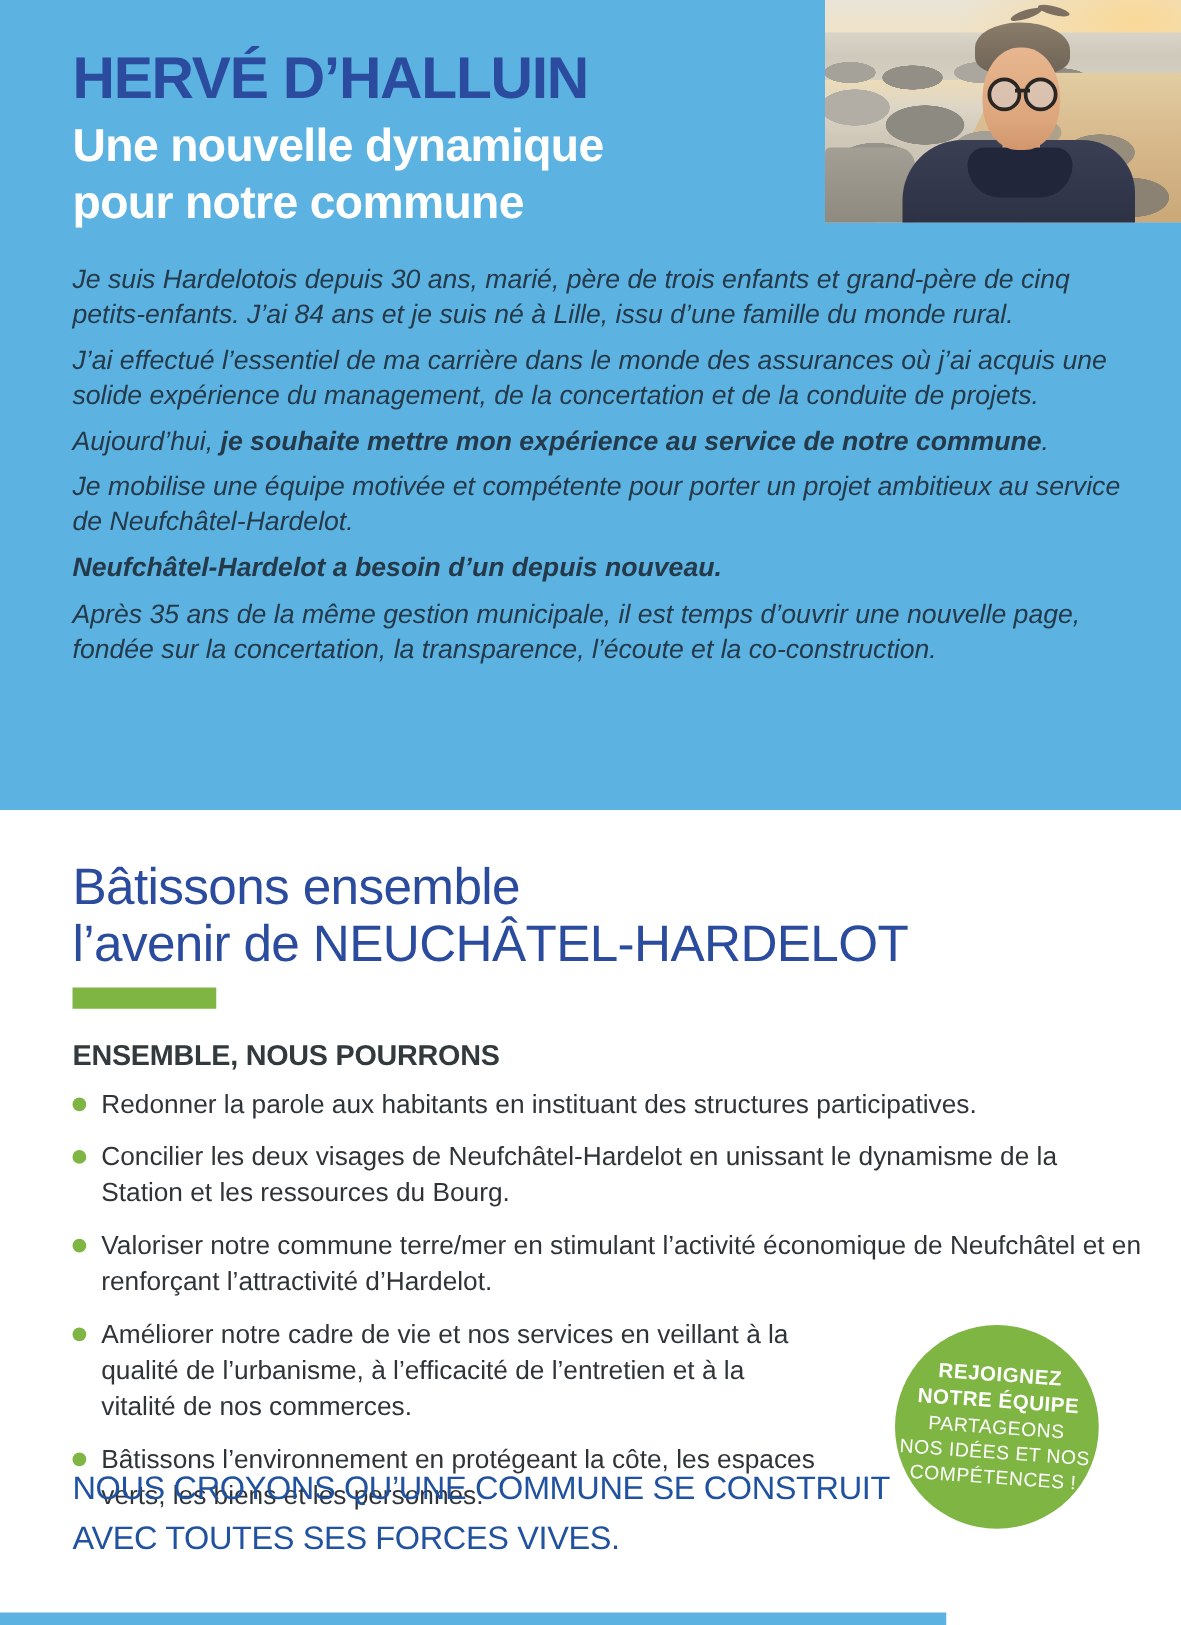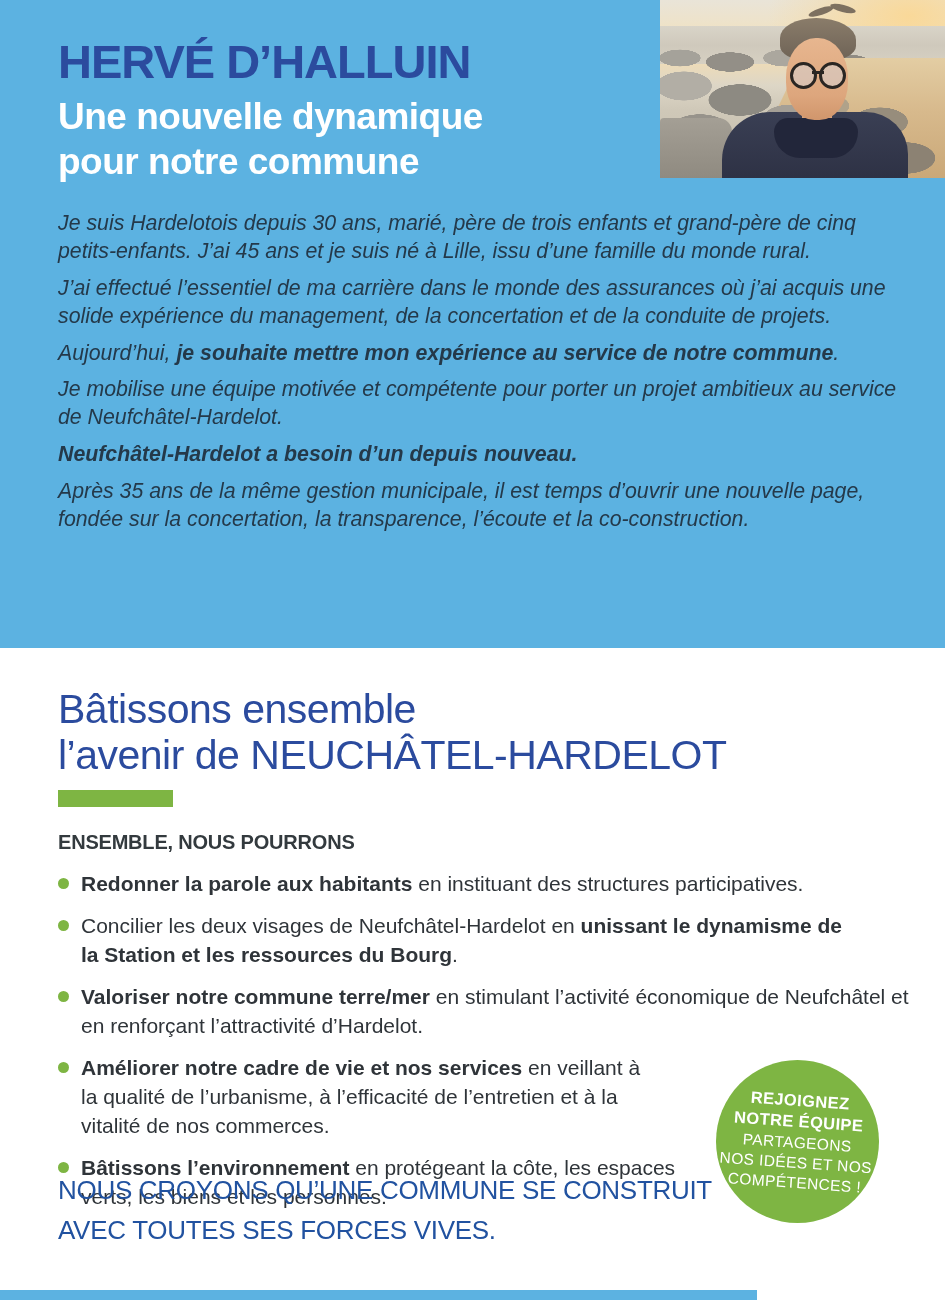--- a/index.html
+++ b/index.html
@@ -66,31 +66,31 @@
   .lens{position:absolute;top:0;width:21px;height:21px;border:3px solid #2a2623;
         border-radius:50%;background:rgba(210,220,230,.45);}
   .lens.l{left:0;} .lens.r{right:0;}
   .bridge{position:absolute;left:22px;top:9px;width:12px;height:3px;background:#2a2623;}
 
   
   .main{position:absolute;left:0;top:648px;width:945px;height:652px;background:#ffffff;}
   .main-heading{position:absolute;left:58px;top:38px;font-size:41px;font-weight:400;
                 color:#2b4b9e;line-height:1.13;letter-spacing:-0.5px;}
   .green-bar{position:absolute;left:58px;top:142px;width:115px;height:17px;background:#7eb543;}
-  .subheading{position:absolute;left:58px;top:183px;font-size:20px;font-weight:700;
+  .subheading{position:absolute;left:58px;top:183px;font-size:23px;font-weight:700;
               color:#333a3e;letter-spacing:-0.2px;}
   .bullets{position:absolute;left:58px;top:222px;width:870px;margin:0;padding:0;list-style:none;
            font-size:21px;line-height:1.38;color:#2f3439;}
   .bullets li{position:relative;padding-left:23px;margin-bottom:13px;max-width:862px;}
   .bullets li:nth-child(2){max-width:780px;}
   .bullets li:nth-child(4){max-width:565px;}
   .bullets li:nth-child(5){max-width:622px;}
   .bullets .dot{position:absolute;left:0;top:8px;width:11px;height:11px;border-radius:50%;
                 background:#7eb543;}
-  .bullets .b{font-weight:700;}
+  .bullets .b{font-weight:400;}
   .closing{position:absolute;left:58px;top:522px;font-size:26px;font-weight:400;
            color:#2152a0;line-height:1.55;letter-spacing:-0.3px;}
 
   
   .badge{position:absolute;left:716px;top:1060px;width:163px;height:163px;border-radius:50%;
          background:#7eb543;display:flex;align-items:center;justify-content:center;}
   .badge-inner{transform:rotate(4deg);text-align:center;color:#ffffff;line-height:1.3;}
   .badge-bold{font-weight:700;font-size:16.5px;letter-spacing:0.4px;}
   .badge-light{font-weight:400;font-size:15.5px;letter-spacing:0.4px;}
 
@@ -102,21 +102,21 @@
 
 <div class="page">
 
   <div class="hero">
     <div class="hero-name">HERVÉ D’HALLUIN</div>
     <div class="hero-sub">
       <div>Une nouvelle dynamique</div>
       <div>pour notre commune</div>
     </div>
     <div class="intro">
-        <p><span>Je suis Hardelotois depuis 30 ans, marié, père de trois enfants et grand-père de cinq petits-enfants. J’ai 45 ans et je suis né à Lille, issu d’une famille du monde rural.</span></p>
+        <p><span>Je suis Hardelotois depuis 30 ans, marié, père de trois enfants et grand-père de cinq petits-enfants. J’ai 84 ans et je suis né à Lille, issu d’une famille du monde rural.</span></p>
         <p><span>J’ai effectué l’essentiel de ma carrière dans le monde des assurances où j’ai acquis une solide expérience du management, de la concertation et de la conduite de projets.</span></p>
         <p><span>Aujourd’hui, </span><span class="b">je souhaite mettre mon expérience au service de notre commune</span><span>.</span></p>
         <p><span>Je mobilise une équipe motivée et compétente pour porter un projet ambitieux au service de Neufchâtel-Hardelot.</span></p>
         <p><span class="b">Neufchâtel-Hardelot a besoin d’un depuis nouveau.</span></p>
         <p><span>Après 35 ans de la même gestion municipale, il est temps d’ouvrir une nouvelle page, fondée sur la concertation, la transparence, l’écoute et la co-construction.</span></p>
       </div>
 
     <div class="photo">
       <div class="sunglow"></div>
       <div class="sea"></div>

